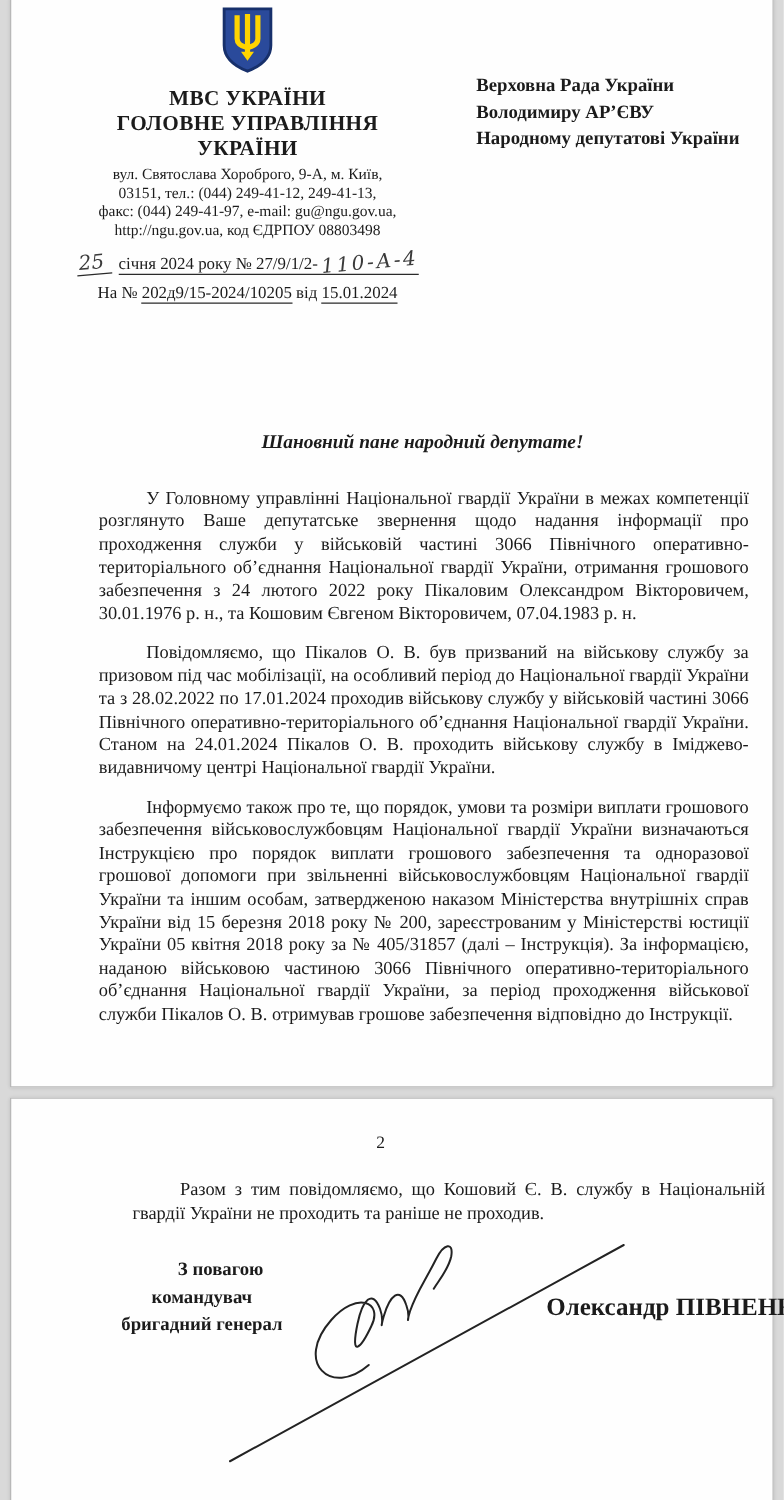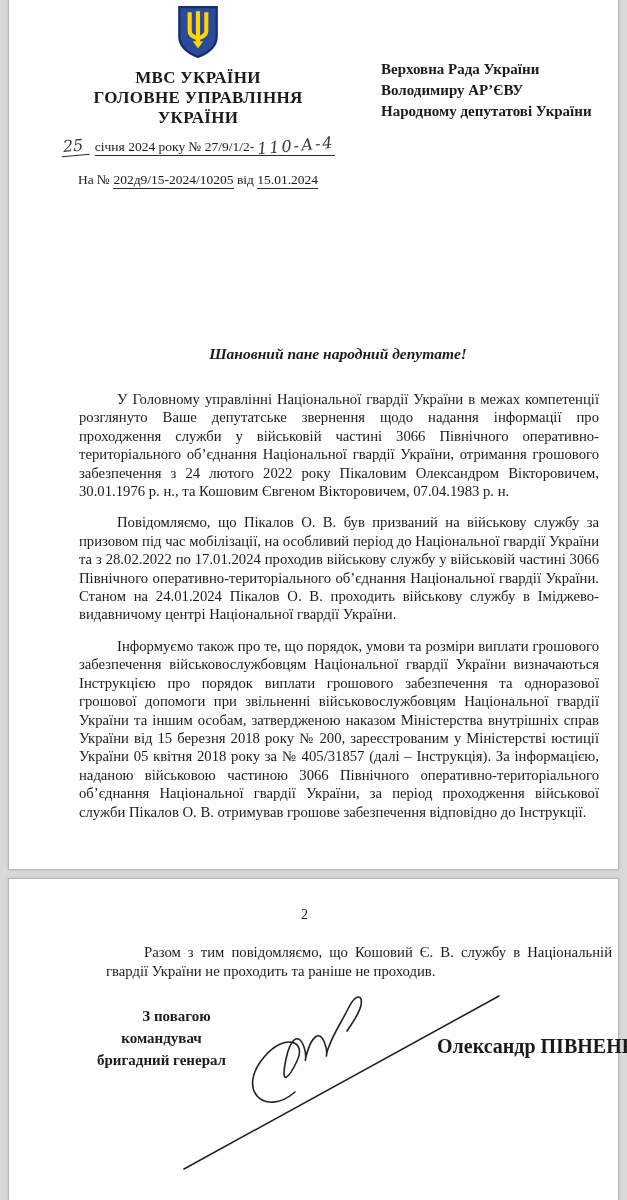--- a/index.html
+++ b/index.html
@@ -34,21 +34,21 @@
     letter-spacing:.3px;margin-top:5px;
   }
   .addr{
     font-size:12.4px;line-height:15px;margin-top:3px;
   }
   .date-line{
     margin-top:8px;font-size:13.5px;white-space:nowrap;
     text-align:center;
   }
   .ref-line{
-    margin-top:16px;font-size:13.5px;white-space:nowrap;text-align:center;
+    margin-top:6px;font-size:13.5px;white-space:nowrap;text-align:center;
   }
   .ul{border-bottom:1px solid #2a2a2a;padding-bottom:1px;}
   .hw{
     display:inline-block;
     font-family:"DejaVu Serif", serif;
     font-style:italic;
     font-size:16px;
     transform:rotate(-5deg);
     color:#3a3a3a;
   }
@@ -118,20 +118,26 @@
       </g>
       <path d="M22 42 l-5 -7 h10 Z" fill="#ffd400"></path>
     </svg>
 
     <div class="org">
       <div>МВС УКРАЇНИ</div>
       <div>ГОЛОВНЕ УПРАВЛІННЯ</div>
       <div>УКРАЇНИ</div>
     </div>
 
+    <div class="addr">
+      <div>вул. Святослава Хороброго, 9-А, м. Київ,</div>
+      <div>03151, тел.: (044) 249-41-12, 249-41-13,</div>
+      <div>факс: (044) 249-41-97, e-mail: gu@ngu.gov.ua,</div>
+      <div>http://ngu.gov.ua, код ЄДРПОУ 08803498</div>
+    </div>
 
     <div class="date-line">
       <span class="hw hw-day">25</span>
       <span class="ul"><span>січня 2024 року № 27/9/1/2-</span><span class="hw hw-suffix">110-А-4</span></span>
     </div>
 
     <div class="ref-line">
       <span>На №</span>
       <span class="ul">202д9/15-2024/10205</span>
       <span>від</span>

